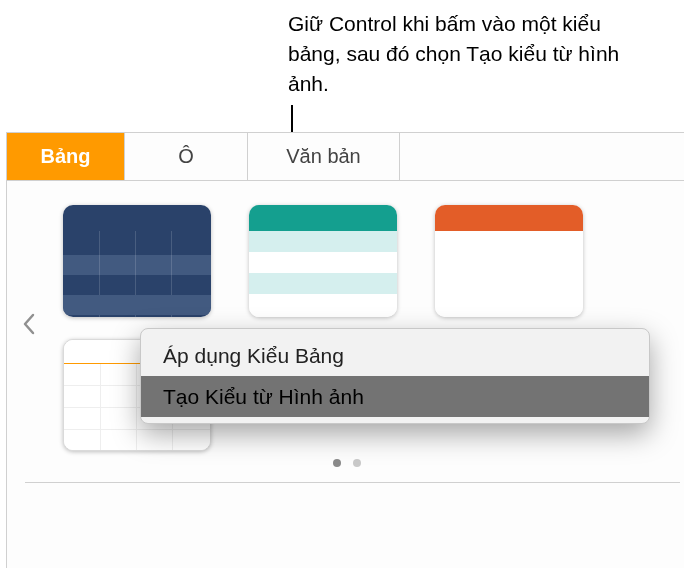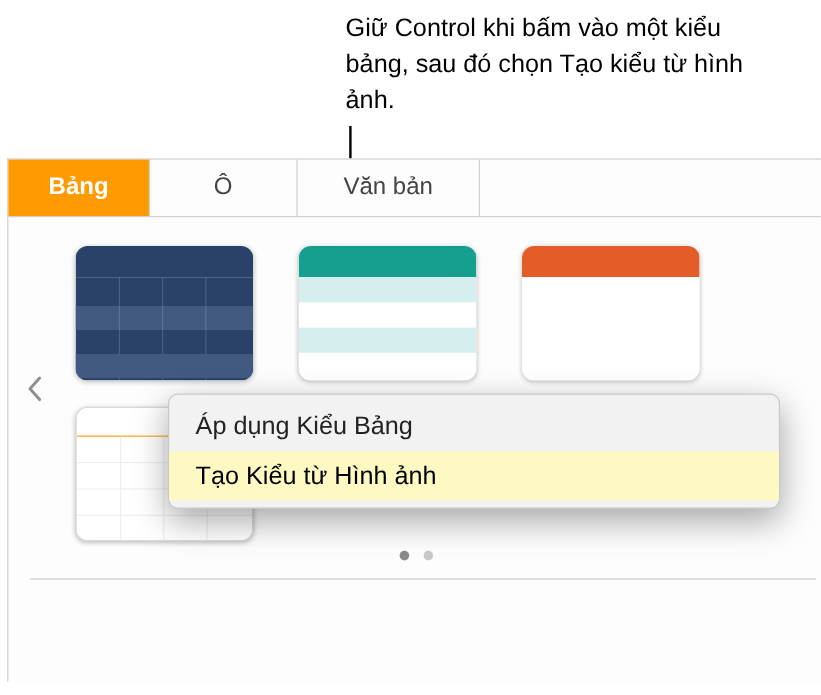--- a/index.html
+++ b/index.html
@@ -151,21 +151,21 @@
     }
     .menu-item {
       font-size: 21px;
       line-height: 1.2;
       padding: 8px 22px;
       color: #222;
       cursor: pointer;
       white-space: nowrap;
     }
     .menu-item.highlight {
-      background: #fef9c3;
+      background: #737373;
       color: #000;
     }
   </style>
 </head>
 <body>
 
 <div class="callout">Giữ Control khi bấm vào một kiểu bảng, sau đó chọn Tạo kiểu từ hình ảnh.</div>
 <div class="callout-line callout-line-vert"></div>
 
 <div class="panel">

